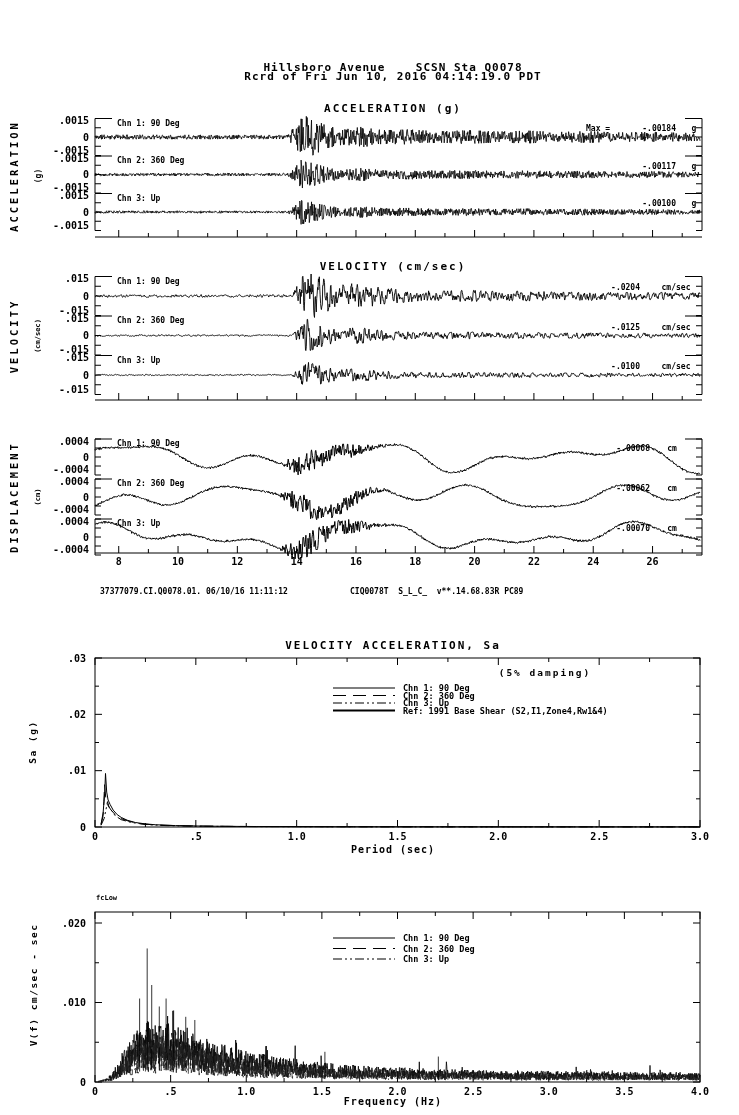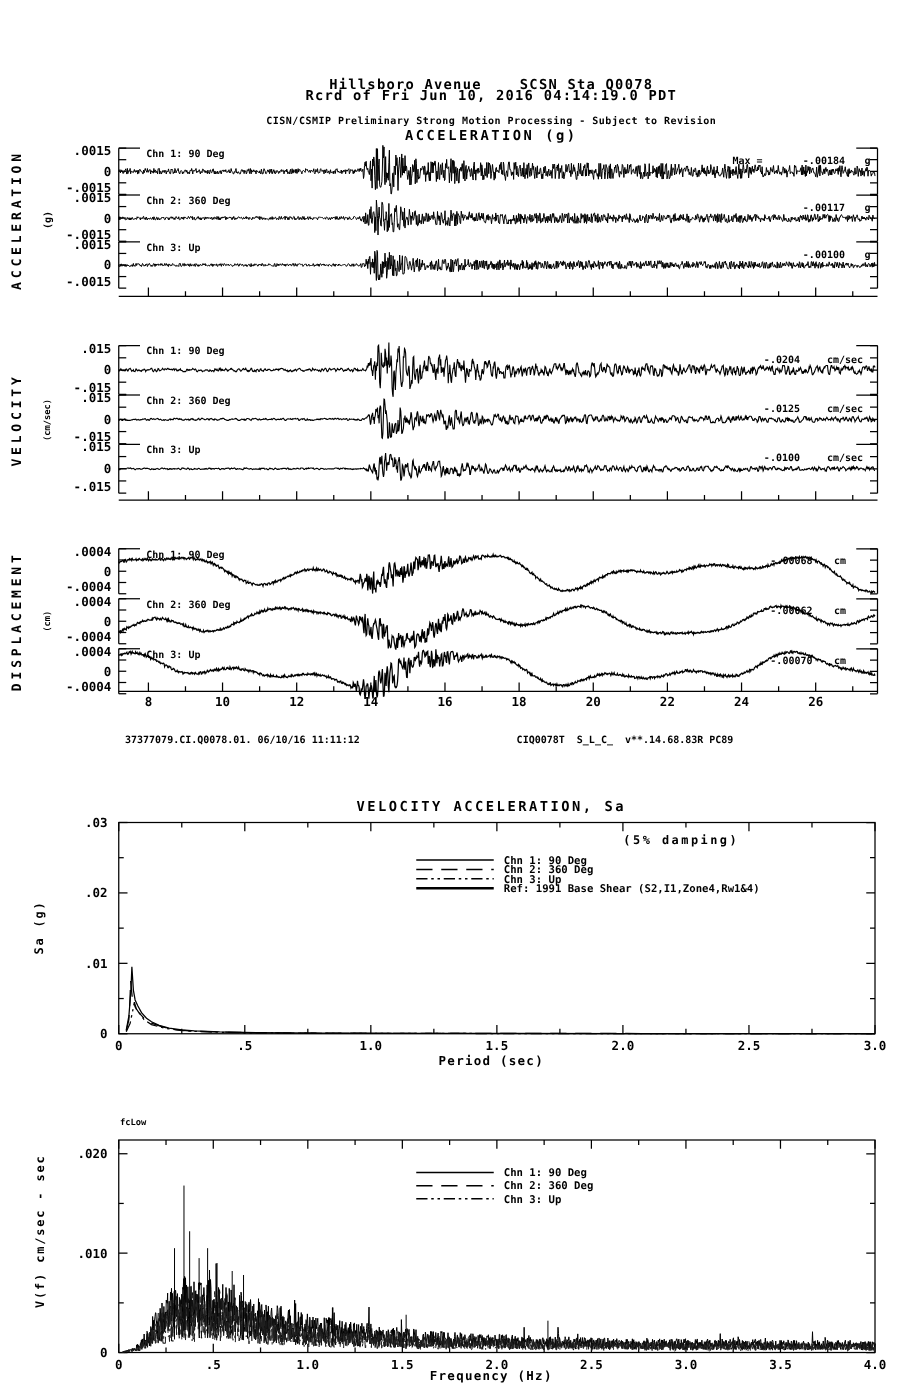--- a/index.html
+++ b/index.html
@@ -423,35 +423,35 @@
       <path d="M333 938H395" fill="none" stroke="#000" stroke-width="1.2"></path>
       <text x="403" y="941" font-size="8.5" text-anchor="start">Chn 1: 90 Deg</text>
       <path d="M333 948.5H395" fill="none" stroke="#000" stroke-width="1.2" stroke-dasharray="13,7"></path>
       <text x="403" y="951.5" font-size="8.5" text-anchor="start">Chn 2: 360 Deg</text>
       <path d="M333 959H395" fill="none" stroke="#000" stroke-width="1.2" stroke-dasharray="9,3,2,3,2,3"></path>
       <text x="403" y="962" font-size="8.5" text-anchor="start">Chn 3: Up</text>
     </svg>
 
   <div class="txt ctr h12" style="top:62px">Hillsboro Avenue    SCSN Sta Q0078</div>
   <div class="txt ctr h12" style="top:71px">Rcrd of Fri Jun 10, 2016 04:14:19.0 PDT</div>
-  <div class="txt ctr h34" style="top:93px">CISN/CSMIP Preliminary Strong Motion Processing - Subject to Revision</div>
 
   <div class="txt ctr stitle" style="top:103px">ACCELERATION (g)</div>
+  <div class="txt ctr stitle" style="top:261px">VELOCITY (cm/sec)</div>
   <div class="txt ctr stitle" style="top:640px">VELOCITY ACCELERATION, Sa</div>
 
   <div class="rot" style="left:14px;top:176px;font-size:10.5px;letter-spacing:3px">ACCELERATION</div>
   <div class="rot" style="left:38px;top:176px;font-size:8px">(g)</div>
   <div class="rot" style="left:14px;top:336px;font-size:10.5px;letter-spacing:3px">VELOCITY</div>
   <div class="rot" style="left:38px;top:336px;font-size:7px">(cm/sec)</div>
   <div class="rot" style="left:14px;top:497px;font-size:10.5px;letter-spacing:3px">DISPLACEMENT</div>
   <div class="rot" style="left:38px;top:497px;font-size:7px">(cm)</div>
   <div class="rot" style="left:32px;top:742px;font-size:9.5px;letter-spacing:1.5px">Sa (g)</div>
   <div class="rot" style="left:33px;top:985px;font-size:9.5px;letter-spacing:1.5px">V(f)  cm/sec - sec</div>
 
   <div class="txt ctr xlab" style="top:844px">Period (sec)</div>
   <div class="txt ctr xlab" style="top:1096px">Frequency (Hz)</div>
 
   <div class="txt foot" style="left:100px;top:565px">37377079.CI.Q0078.01. 06/10/16 11:11:12</div>
-  <div class="txt foot" style="left:350px;width:300px;text-align:center;top:565px">CIQ0078T  S_L_C_  v**.14.68.83R PC89</div>
+  <div class="txt foot" style="left:350px;width:300px;text-align:left;top:565px">CIQ0078T  S_L_C_  v**.14.68.83R PC89</div>
 
   <div class="txt" style="left:400px;width:290px;text-align:center;top:668px;font-size:9.5px;letter-spacing:2px">(5% damping)</div>
   <div class="txt" style="left:96px;top:895px;font-size:7px">fcLow</div>
 </div>
 
 </body></html>

